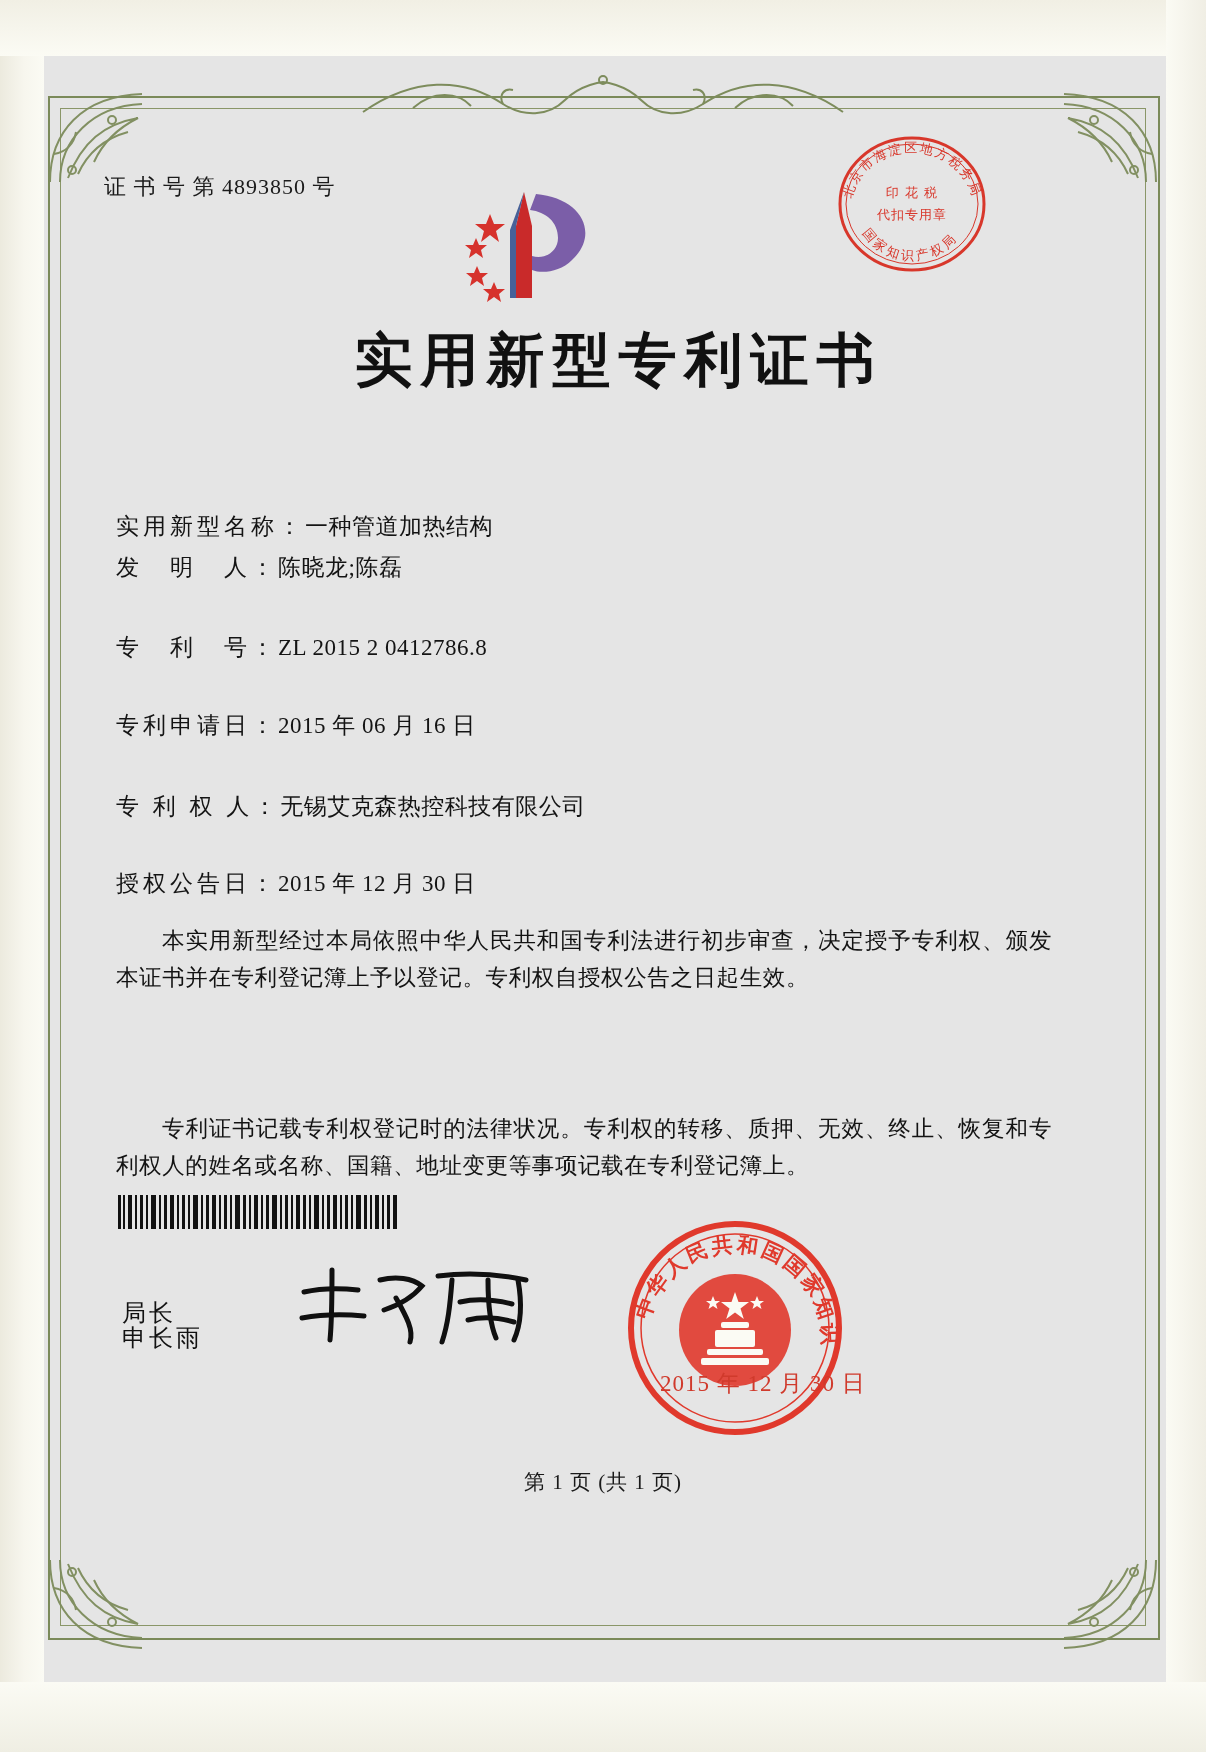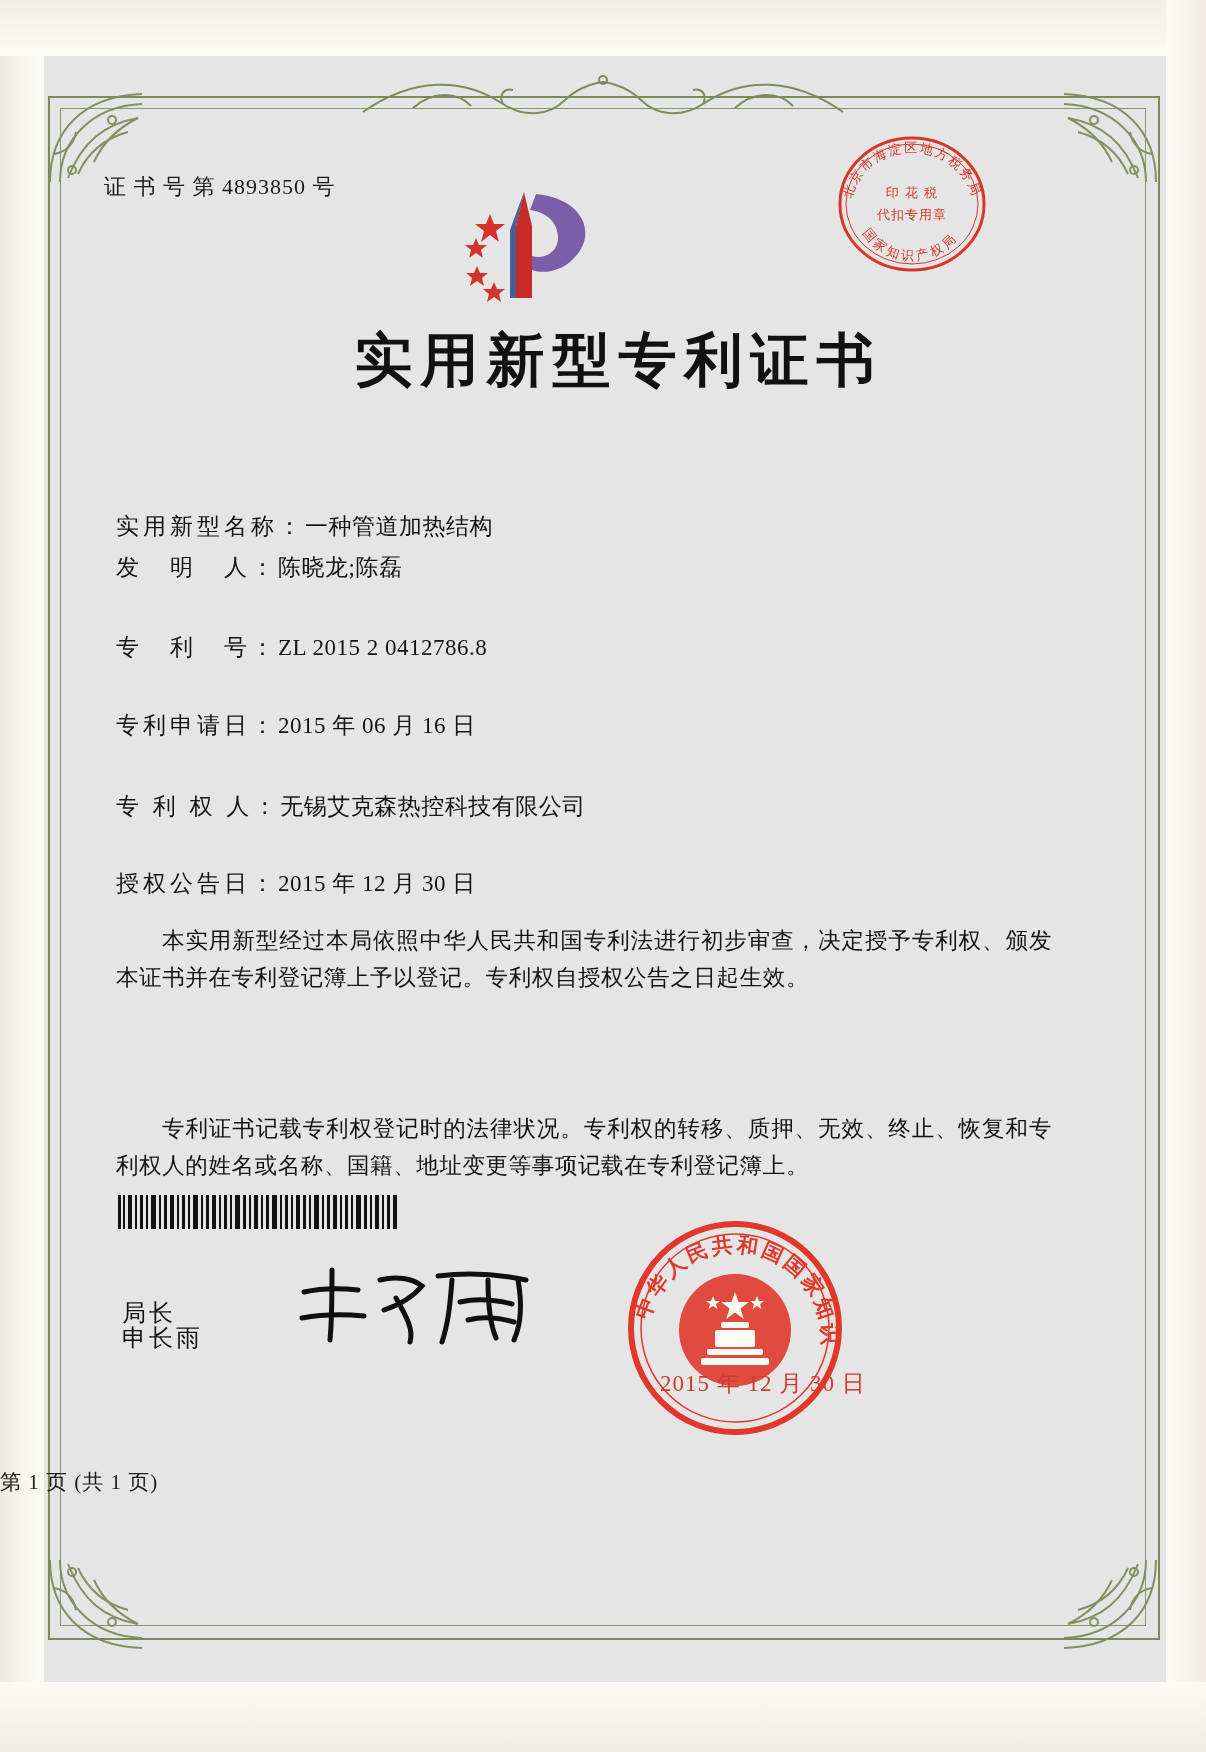--- a/index.html
+++ b/index.html
@@ -201,21 +201,21 @@
     color: #d03a2c;
     letter-spacing: 1px;
     white-space: nowrap;
   }
 
   
   .page-footer {
     position: absolute;
     left: 0; right: 0;
     top: 1468px;
-    text-align: left;
+    text-align: center;
     font-size: 21px;
     color: #1a1a1a;
     letter-spacing: 1px;
   }
 </style>
 </head>
 <body>
 
 <div id="certificate">
 

